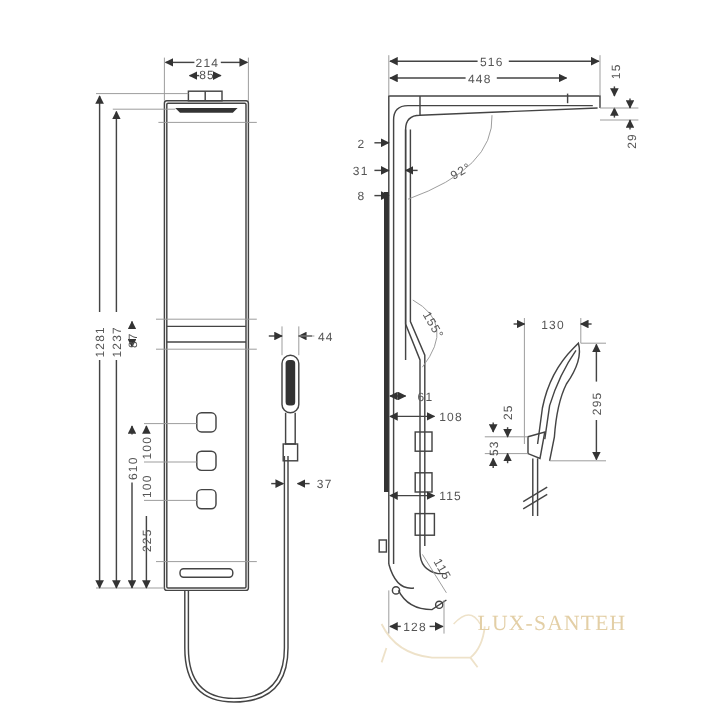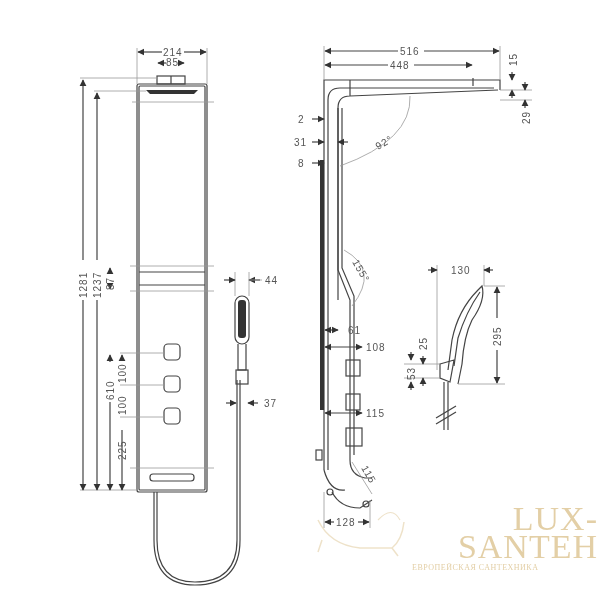--- a/index.html
+++ b/index.html
@@ -2,21 +2,21 @@
 <html><head>
 <meta charset="utf-8">
 <style>
   html,body{margin:0;padding:0;background:#ffffff;}
   body{width:600px;height:600px;overflow:hidden;position:relative;font-family:"Liberation Sans",sans-serif;}
   #drawing{position:absolute;left:0;top:0;width:600px;height:600px;}
   .dim{font-family:"Liberation Sans",sans-serif;font-size:10px;fill:#555;letter-spacing:1px;}
   .ln{stroke:#444;fill:none;stroke-width:1.2;}
   .thin{stroke:#999;fill:none;stroke-width:0.8;}
   .brand{position:absolute;left:398px;top:505px;width:200px;text-align:left;}
-  .brand-name{font-family:"Liberation Serif",serif;font-size:34px;color:#e3cfa6;letter-spacing:1px;line-height:28px;text-align:right;}
+  .brand-name{font-family:"Liberation Serif",serif;font-size:18px;color:#e3cfa6;letter-spacing:1px;line-height:28px;}
   .brand-sub{font-family:"Liberation Serif",serif;font-size:8px;color:#e3cfa6;letter-spacing:0.5px;margin-left:14px;margin-top:2px;}
 </style>
 </head>
 <body>
 
 <svg id="drawing" viewBox="0 0 600 600" xmlns="http://www.w3.org/2000/svg">
   <defs>
     <marker id="arr" viewBox="0 0 10 10" refX="9" refY="5" markerWidth="6" markerHeight="6" orient="auto-start-reverse">
       <path d="M0,0 L10,5 L0,10 z" fill="#333"></path>
     </marker>
@@ -212,14 +212,13 @@
 
   <g opacity="0.6">
     <path d="M318,520 Q330,545 360,548 L392,548 Q402,540 404,522" fill="none" stroke="#e3cfa6" stroke-width="1.5"></path>
     <path d="M322,540 L318,552 M392,548 L398,556" fill="none" stroke="#e3cfa6" stroke-width="1.5"></path>
     <path d="M378,520 Q392,505 400,520" fill="none" stroke="#e3cfa6" stroke-width="1.2"></path>
   </g>
 </svg>
 
 <div class="brand">
   <div class="brand-name">LUX-SANTEH</div>
-  <div class="brand-sub">ЕВРОПЕЙСКАЯ САНТЕХНИКА</div>
 </div>
 
 </body></html>

